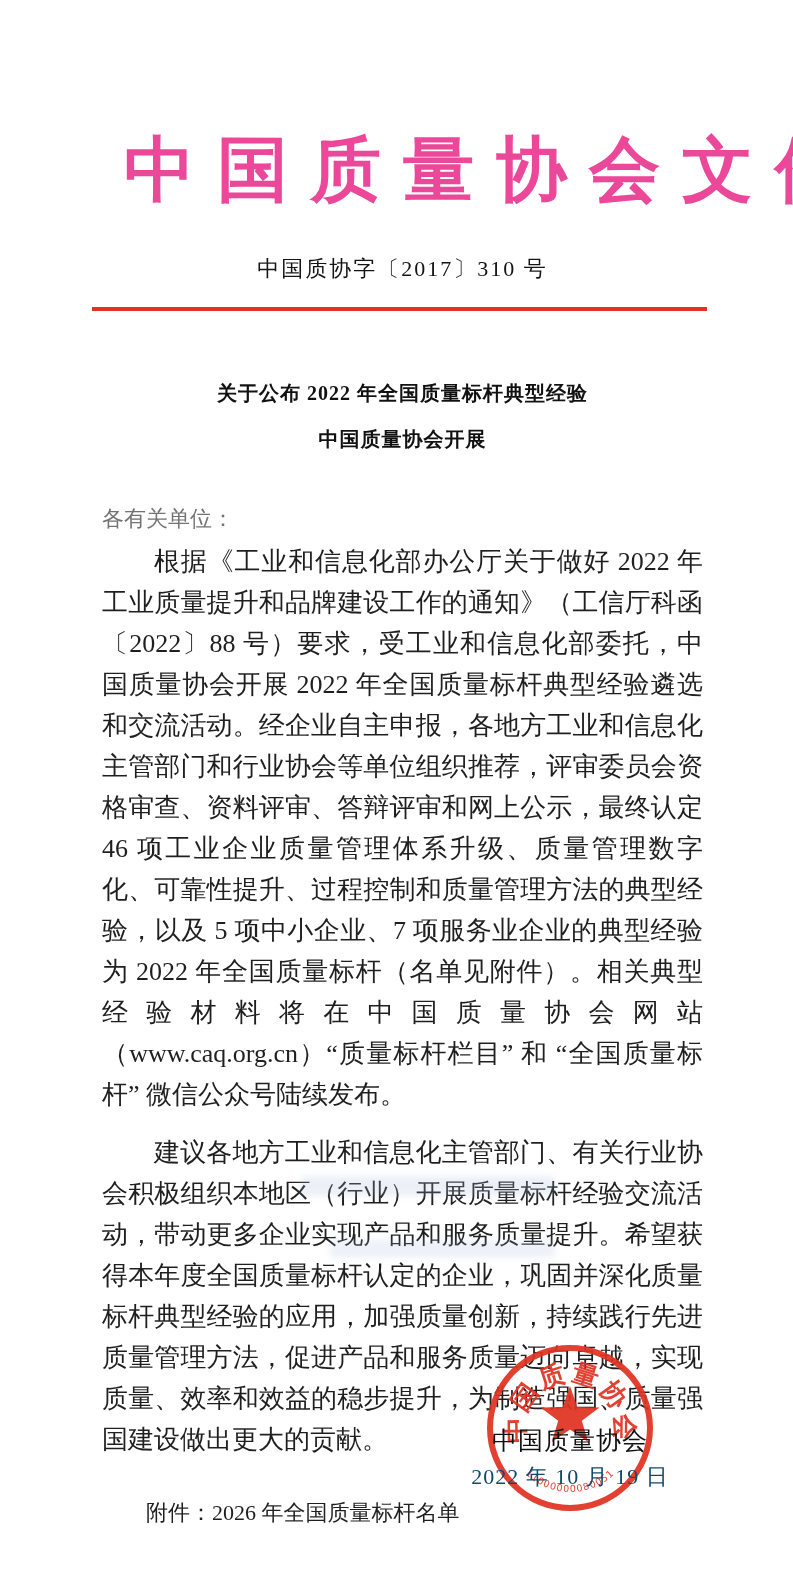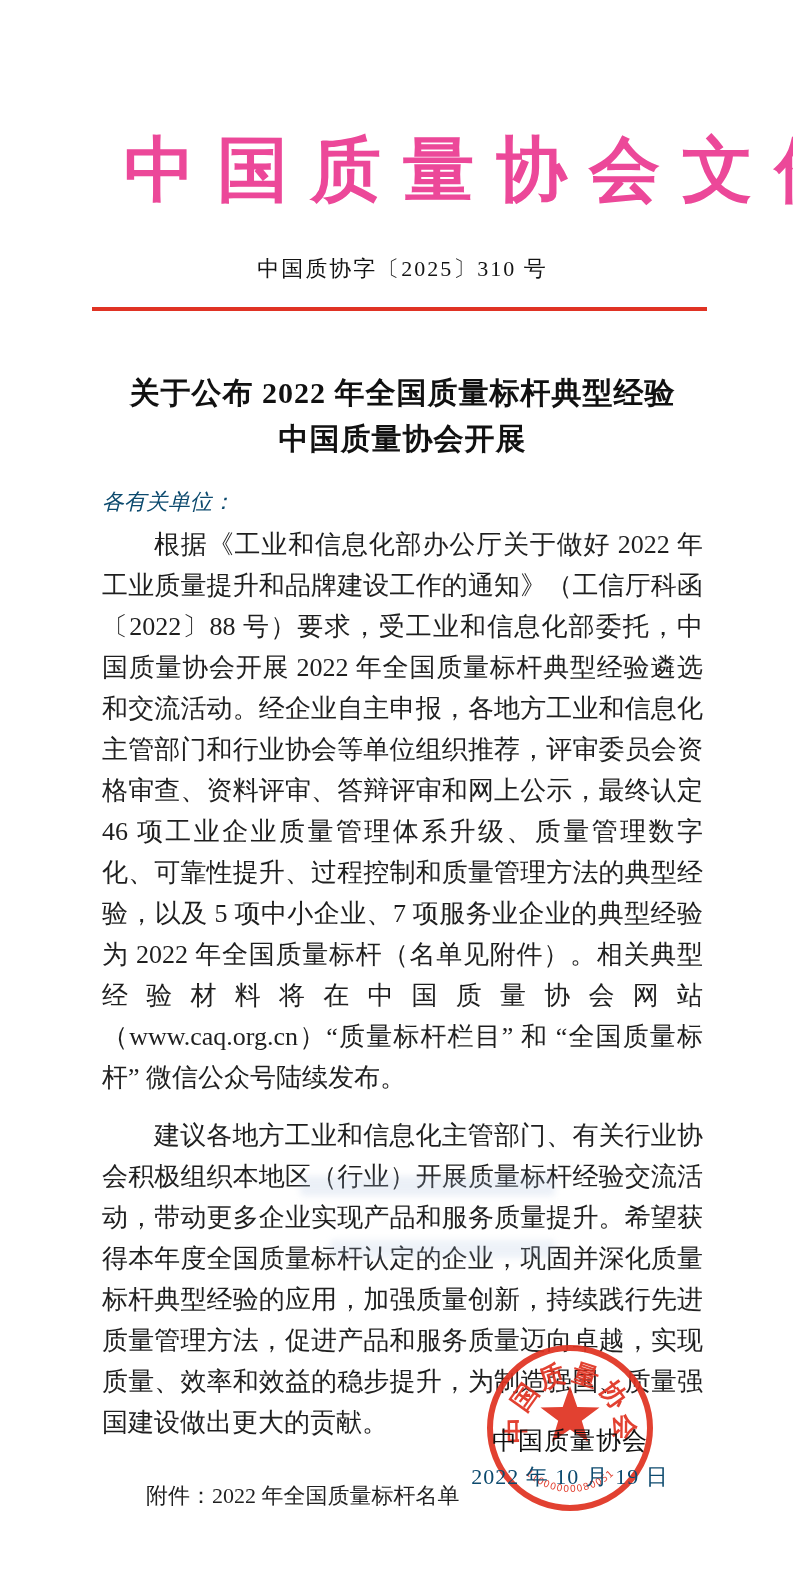--- a/index.html
+++ b/index.html
@@ -33,33 +33,32 @@
     color:#141414;
   }
   .red-rule{
     margin:23px 0 0 -10px;
     width:615px;height:4px;
     background:#e03324;
   }
   .title{
     margin:59px 0 0 0;
     text-align:center;
-    font-size:30px;
+    font-size:20px;
     line-height:46px;
     font-weight:bold;
     letter-spacing:1px;
     color:#111111;
   }
   .title .tl{display:block;}
   .salutation{
-    margin-top:19px;
+    margin-top:36px;
     font-size:22px;
     line-height:41px;
-    color:#0c4a6e;
-    font-style:italic;
+    color:#737373;
   }
   .para{
     margin:2px 0 0 0;
     font-size:26px;
     line-height:41px;
     text-indent:2em;
     text-align:justify;
     text-justify:inter-ideograph;
     color:#1f1f1f;
   }
@@ -109,35 +108,35 @@
   .bleed-1{left:300px;top:1176px;width:255px;height:20px;opacity:.22;}
   .bleed-2{left:330px;top:1240px;width:225px;height:18px;opacity:.20;}
 </style>
 </head>
 <body>
 
 <div class="page">
 
   <div class="red-head">中国质量协会文件</div>
 
-  <div class="doc-no">中国质协字〔2025〕310 号</div>
+  <div class="doc-no">中国质协字〔2017〕310 号</div>
 
   <div class="red-rule"></div>
 
   <h1 class="title">
     <span class="tl">关于公布 2022 年全国质量标杆典型经验</span>
     <span class="tl">中国质量协会开展</span>
   </h1>
 
   <div class="salutation">各有关单位：</div>
 
   <p class="para">根据《工业和信息化部办公厅关于做好 2022 年工业质量提升和品牌建设工作的通知》（工信厅科函〔2022〕88 号）要求，受工业和信息化部委托，中国质量协会开展 2022 年全国质量标杆典型经验遴选和交流活动。经企业自主申报，各地方工业和信息化主管部门和行业协会等单位组织推荐，评审委员会资格审查、资料评审、答辩评审和网上公示，最终认定 46 项工业企业质量管理体系升级、质量管理数字化、可靠性提升、过程控制和质量管理方法的典型经验，以及 5 项中小企业、7 项服务业企业的典型经验为 2022 年全国质量标杆（名单见附件）。相关典型经验材料将在中国质量协会网站（www.caq.org.cn）“质量标杆栏目” 和 “全国质量标杆” 微信公众号陆续发布。</p>
   <p class="para">建议各地方工业和信息化主管部门、有关行业协会积极组织本地区（行业）开展质量标杆经验交流活动，带动更多企业实现产品和服务质量提升。希望获得本年度全国质量标杆认定的企业，巩固并深化质量标杆典型经验的应用，加强质量创新，持续践行先进质量管理方法，促进产品和服务质量迈向卓越，实现质量、效率和效益的稳步提升，为制造强国、质量强国建设做出更大的贡献。</p>
 
-  <div class="attachment">附件：2022 年全国质量标杆名单</div>
+  <div class="attachment">附件：2026 年全国质量标杆名单</div>
 
   <div class="bleed bleed-1"></div>
   <div class="bleed bleed-2"></div>
 
   <div class="signature">
     <svg class="seal-svg" viewBox="0 0 220 220" xmlns="http://www.w3.org/2000/svg">
       <defs>
         <path id="sealArcTop" d="M 68.3 129.4 A 46 46 0 1 1 151.7 129.4" fill="none"></path>
         <path id="sealArcBottom" d="M 57.6 146.7 A 64 64 0 0 0 162.4 146.7" fill="none"></path>
       </defs>

